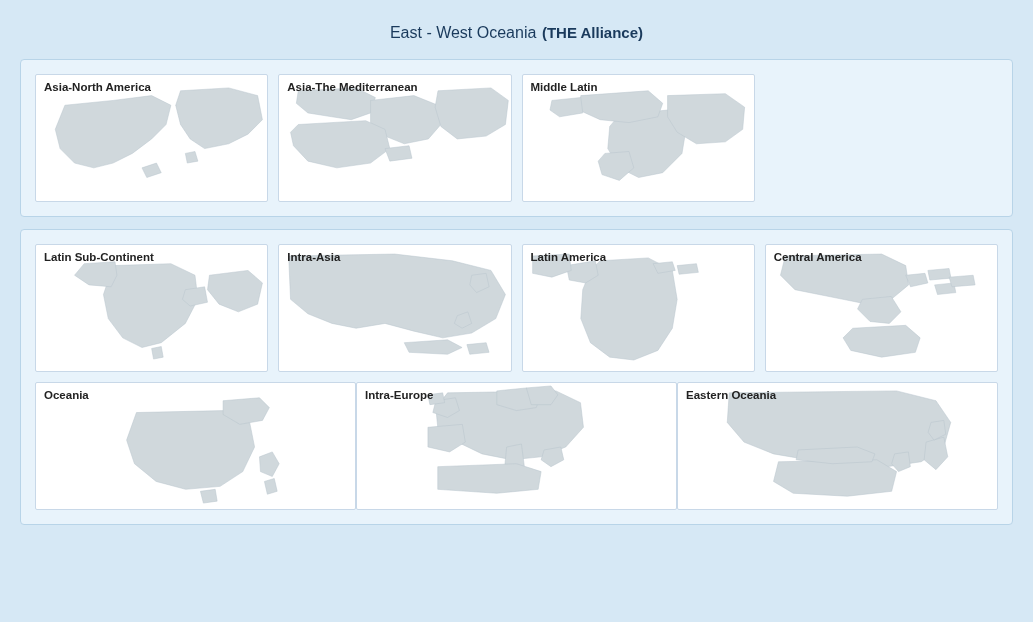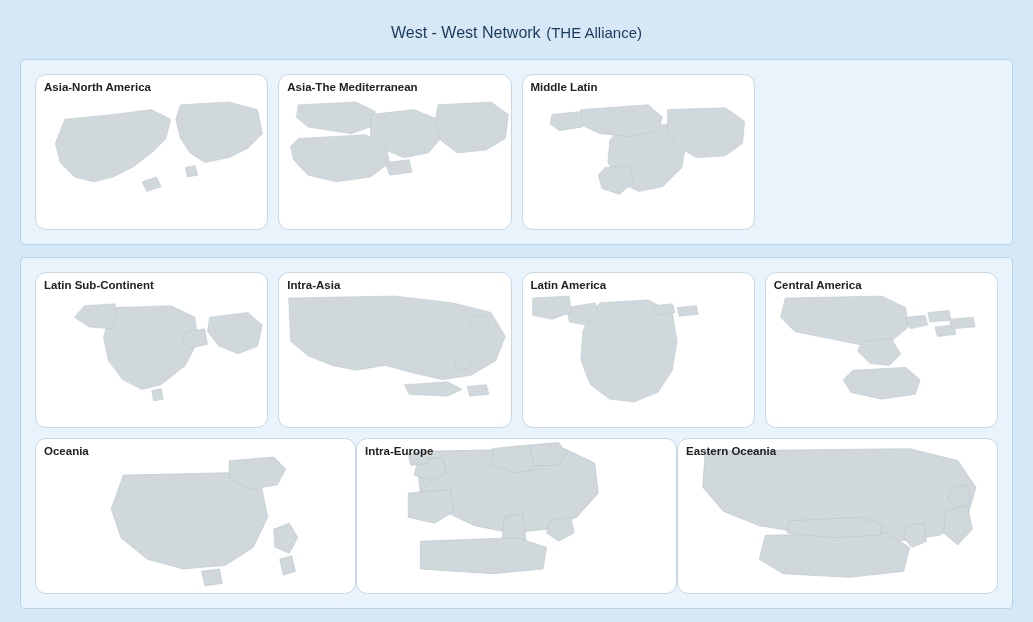--- a/index.html
+++ b/index.html
@@ -33,25 +33,25 @@
     .grid {
       display: grid;
       gap: 10px;
     }
     .grid-4 {
       grid-template-columns: repeat(4, 1fr);
     }
     .map-card {
       background: #fff;
       border: 1px solid #c8d8e8;
-      border-radius: 11px;
+      border-radius: 2px;
       overflow: hidden;
       cursor: pointer;
       position: relative;
-      height: 156px;
+      height: 128px;
     }
     .map-label {
       position: absolute;
       top: 6px;
       left: 8px;
       font-size: 11.5px;
       font-weight: bold;
       color: #222;
       z-index: 2;
       white-space: nowrap;
@@ -78,22 +78,22 @@
       display: grid;
       grid-template-columns: 1fr 1fr 1fr;
       margin-top: 10px;
     }
   </style>
 </head>
 <body>
 
 <div class="page-wrapper">
   <div class="page-title">
-    <span>West - West Network</span>
-    <span style="font-size:15px;font-weight:normal;color:#1a3a5c;">(THE Alliance)</span>
+    <span>East - West Oceania</span>
+    <span style="font-size:15px;font-weight:bold;color:#1a3a5c;">(THE Alliance)</span>
   </div>
 
   <div class="section">
     <div class="grid grid-4">
 
       <div class="map-card">
         <div class="map-label">Asia-North America</div>
         <svg class="map-svg" viewBox="0 0 240 128" xmlns="http://www.w3.org/2000/svg">
           <rect width="240" height="128" fill="#fff"></rect>
 

